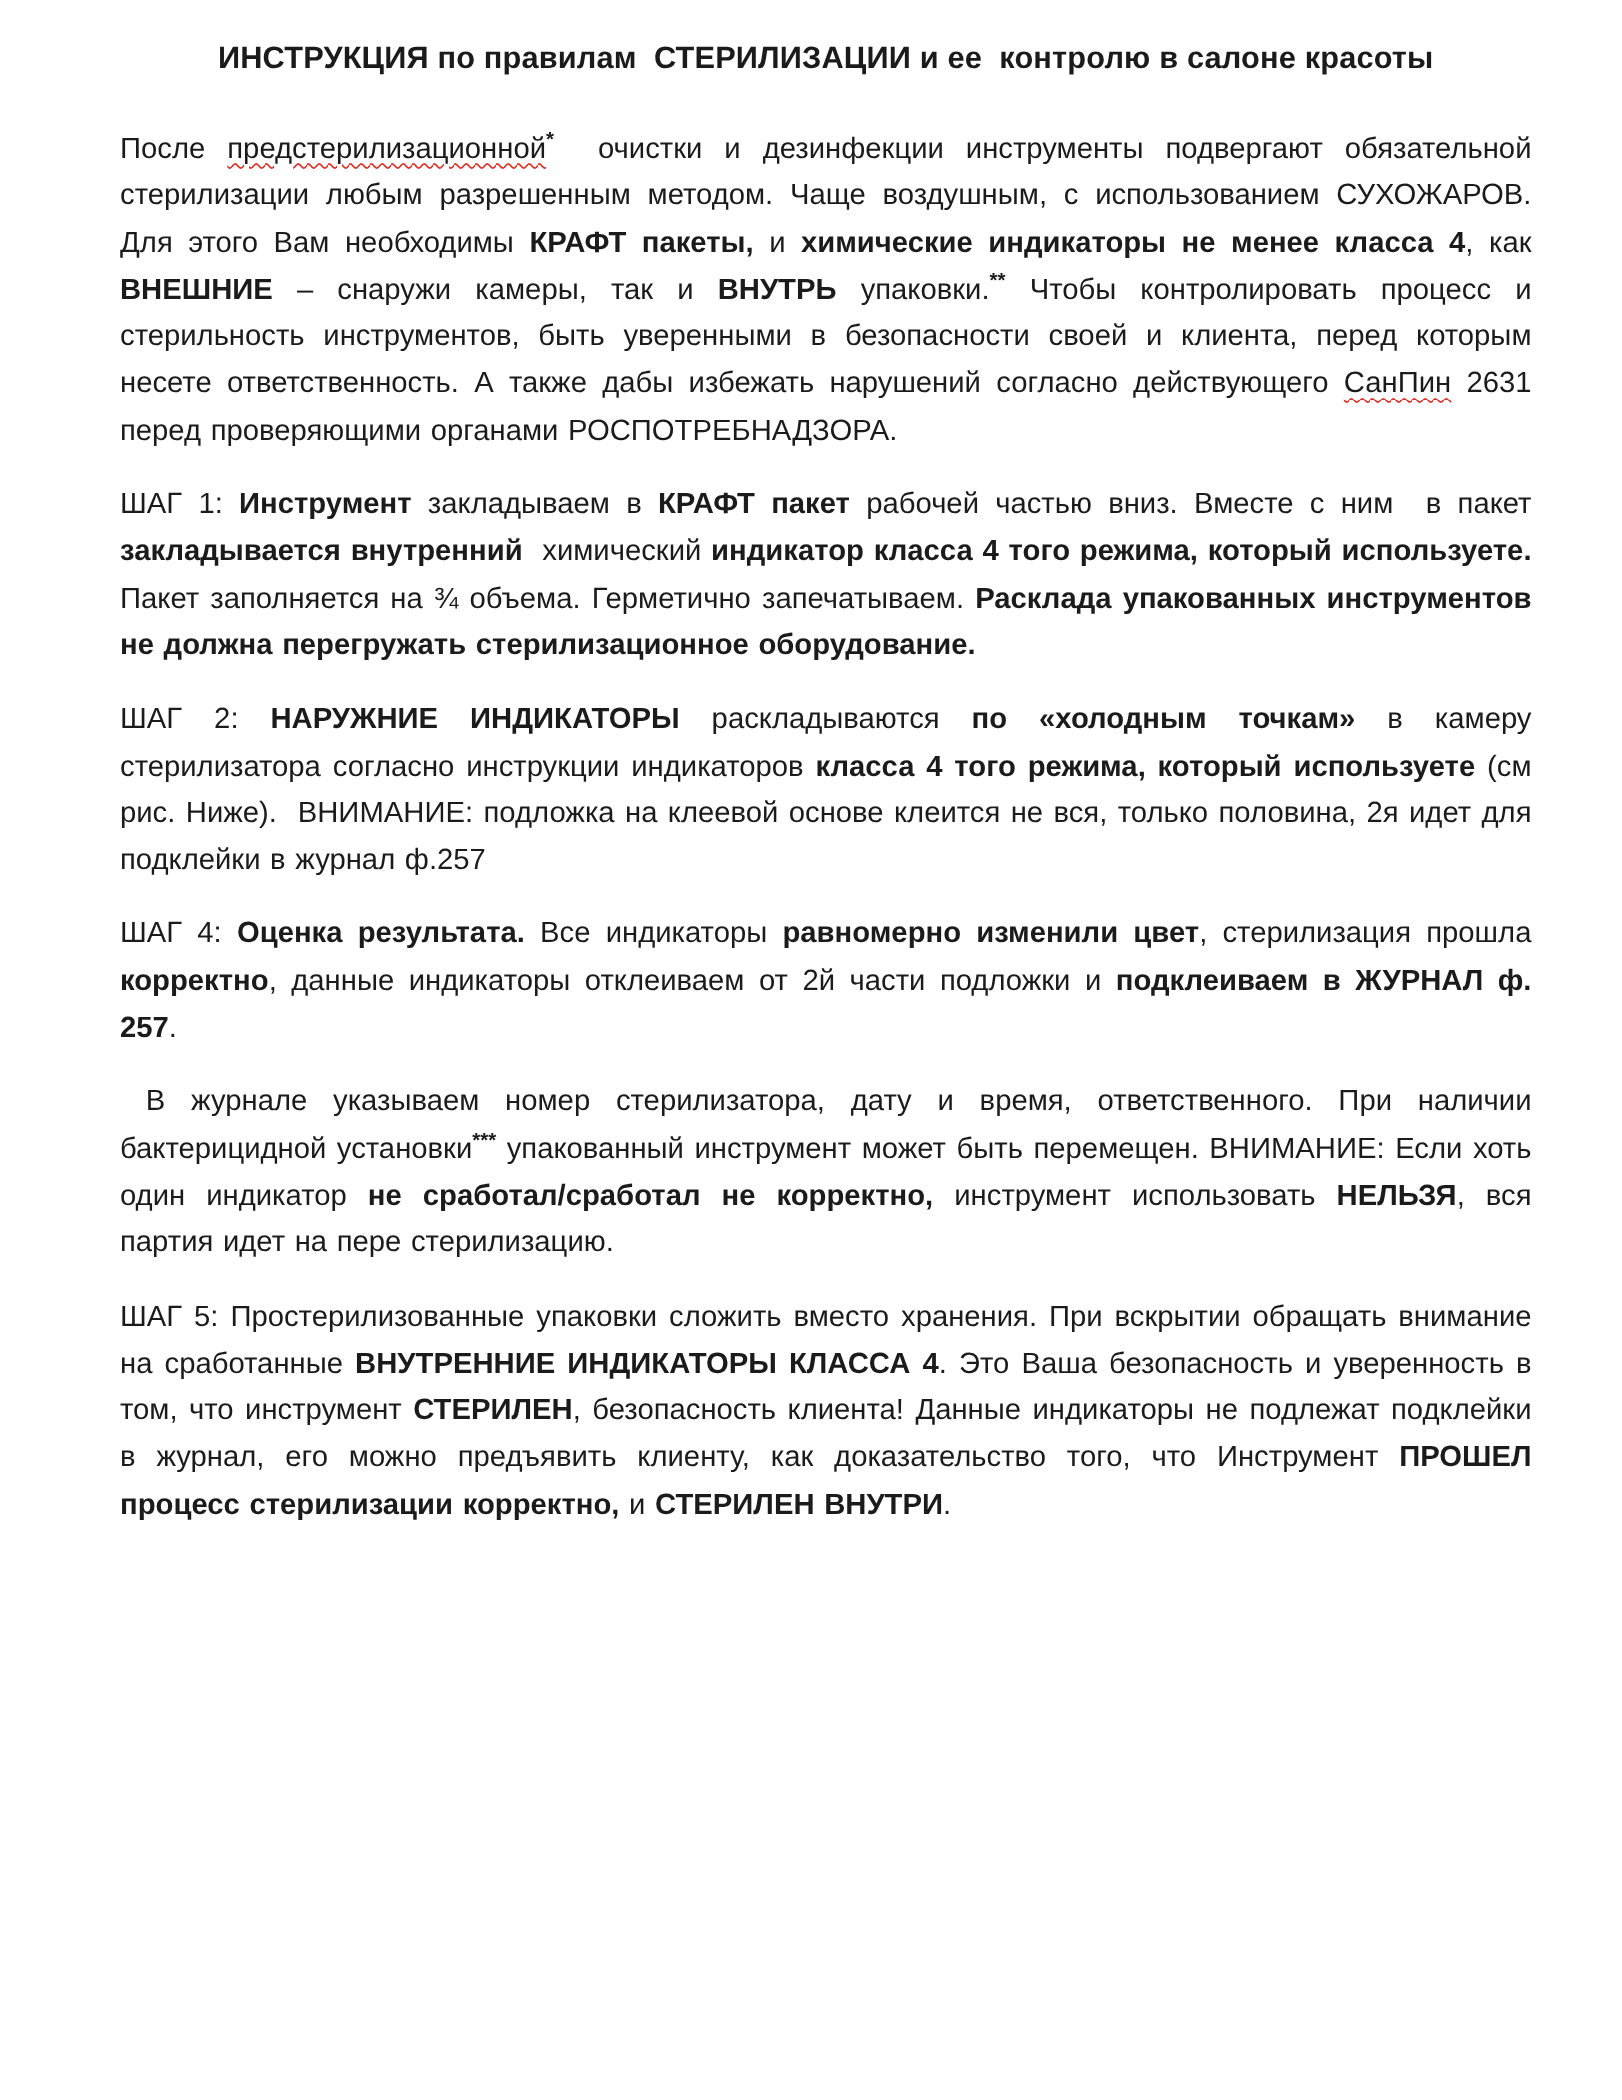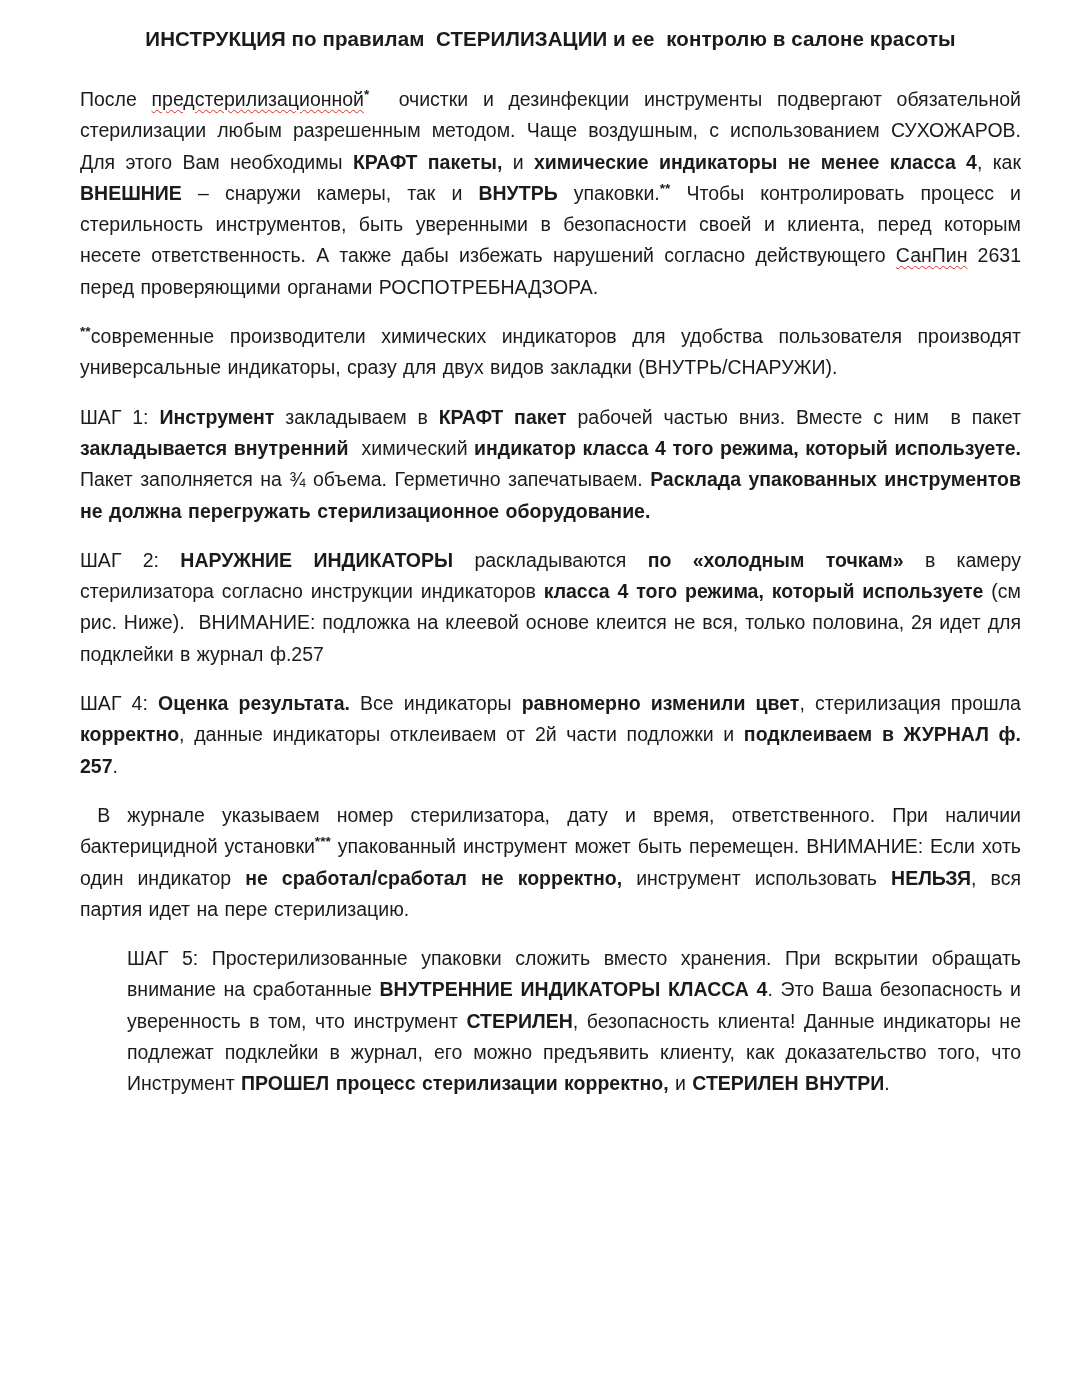--- a/index.html
+++ b/index.html
@@ -33,21 +33,21 @@
   }
   .para {
     font-size: 19.5px;
     line-height: 31.3px;
     text-align: justify;
     margin: 0 0 18px 0;
     letter-spacing: 0px;
     word-spacing: 1px;
     white-space: pre-wrap;
   }
-  .para:last-child { margin-bottom: 0; margin-left: 47px; }
+  .para:last-child { margin-bottom: 0; }
   .run-b { font-weight: bold; }
   .run-sup {
     vertical-align: super;
     font-size: 70%;
     line-height: 0;
   }
   .run-wavy {
     text-decoration-line: underline;
     text-decoration-style: wavy;
     text-decoration-color: #e02b20;
@@ -56,20 +56,19 @@
   }
   .run-red { color: #e02b20; }
 </style>
 </head>
 <body>
 
 <div class="page">
   <h1 class="doc-title">ИНСТРУКЦИЯ по правилам  СТЕРИЛИЗАЦИИ и ее  контролю в салоне красоты</h1>
   <div id="doc-body">
       <p class="para"><span class="">После </span><span class="run-wavy">предстерилизационной</span><span class="run-b run-sup">*</span><span class="">  очистки и дезинфекции инструменты подвергают обязательной стерилизации любым разрешенным методом. Чаще воздушным, с использованием СУХОЖАРОВ. Для этого Вам необходимы </span><span class="run-b">КРАФТ пакеты,</span><span class=""> и </span><span class="run-b">химические индикаторы не менее класса 4</span><span class="">, как </span><span class="run-b">ВНЕШНИЕ</span><span class=""> – снаружи камеры, так и </span><span class="run-b">ВНУТРЬ</span><span class=""> упаковки.</span><span class="run-b run-sup">**</span><span class=""> Чтобы контролировать процесс и стерильность инструментов, быть уверенными в безопасности своей и клиента, перед которым несете ответственность. А также дабы избежать нарушений согласно действующего </span><span class="run-wavy">СанПин</span><span class=""> 2631 перед проверяющими органами РОСПОТРЕБНАДЗОРА.</span></p>
-      <p class="para"><span class="run-b run-sup">**</span><span class="">современные производители химических индикаторов для удобства пользователя производят универсальные индикаторы, сразу для двух видов закладки (ВНУТРЬ/СНАРУЖИ).</span></p>
       <p class="para"><span class="">ШАГ 1: </span><span class="run-b">Инструмент</span><span class=""> закладываем в </span><span class="run-b">КРАФТ пакет</span><span class=""> рабочей частью вниз. Вместе с ним  в пакет </span><span class="run-b">закладывается внутренний</span><span class="">  химический </span><span class="run-b">индикатор класса 4 того режима, который используете.</span><span class=""> Пакет заполняется на ¾ объема. Герметично запечатываем. </span><span class="run-b">Расклада упакованных инструментов не должна перегружать стерилизационное оборудование.</span></p>
       <p class="para"><span class="">ШАГ 2: </span><span class="run-b">НАРУЖНИЕ ИНДИКАТОРЫ</span><span class=""> раскладываются </span><span class="run-b">по «холодным точкам»</span><span class=""> в камеру стерилизатора согласно инструкции индикаторов </span><span class="run-b">класса 4 того режима, который используете</span><span class=""> (см рис. Ниже).  ВНИМАНИЕ: подложка на клеевой основе клеится не вся, только половина, 2я идет для подклейки в журнал ф.257</span></p>
       <p class="para"><span class="">ШАГ 4: </span><span class="run-b">Оценка результата.</span><span class=""> Все индикаторы </span><span class="run-b">равномерно изменили цвет</span><span class="">, стерилизация прошла </span><span class="run-b">корректно</span><span class="">, данные индикаторы отклеиваем от 2й части подложки и </span><span class="run-b">подклеиваем в ЖУРНАЛ ф. 257</span><span class="">.</span></p>
       <p class="para"><span class=""> В журнале указываем номер стерилизатора, дату и время, ответственного. При наличии бактерицидной установки</span><span class="run-b run-sup">***</span><span class=""> упакованный инструмент может быть перемещен. ВНИМАНИЕ: Если хоть один индикатор </span><span class="run-b">не сработал/сработал не корректно,</span><span class=""> инструмент использовать </span><span class="run-b">НЕЛЬЗЯ</span><span class="">, вся партия идет на пере стерилизацию.</span></p>
       <p class="para"><span class="">ШАГ 5: Простерилизованные упаковки сложить вместо хранения. При вскрытии обращать внимание на сработанные </span><span class="run-b">ВНУТРЕННИЕ ИНДИКАТОРЫ КЛАССА 4</span><span class="">. Это Ваша безопасность и уверенность в том, что инструмент </span><span class="run-b">СТЕРИЛЕН</span><span class="">, безопасность клиента! Данные индикаторы не подлежат подклейки в журнал, его можно предъявить клиенту, как доказательство того, что Инструмент </span><span class="run-b">ПРОШЕЛ процесс стерилизации корректно,</span><span class=""> и </span><span class="run-b">СТЕРИЛЕН ВНУТРИ</span><span class="">.</span></p>
     </div>
 </div>
 
 </body></html>

